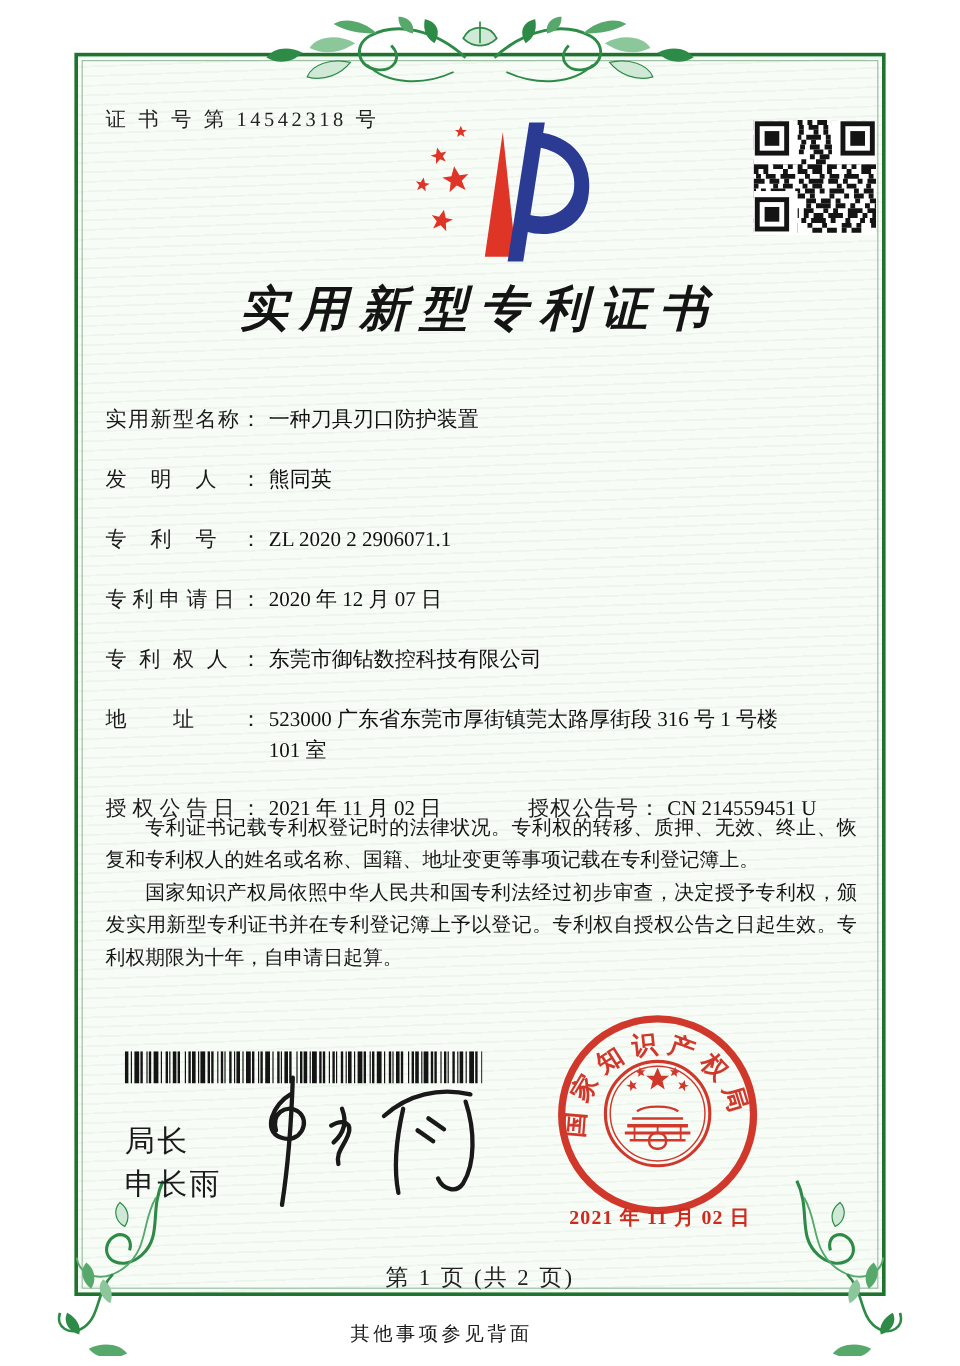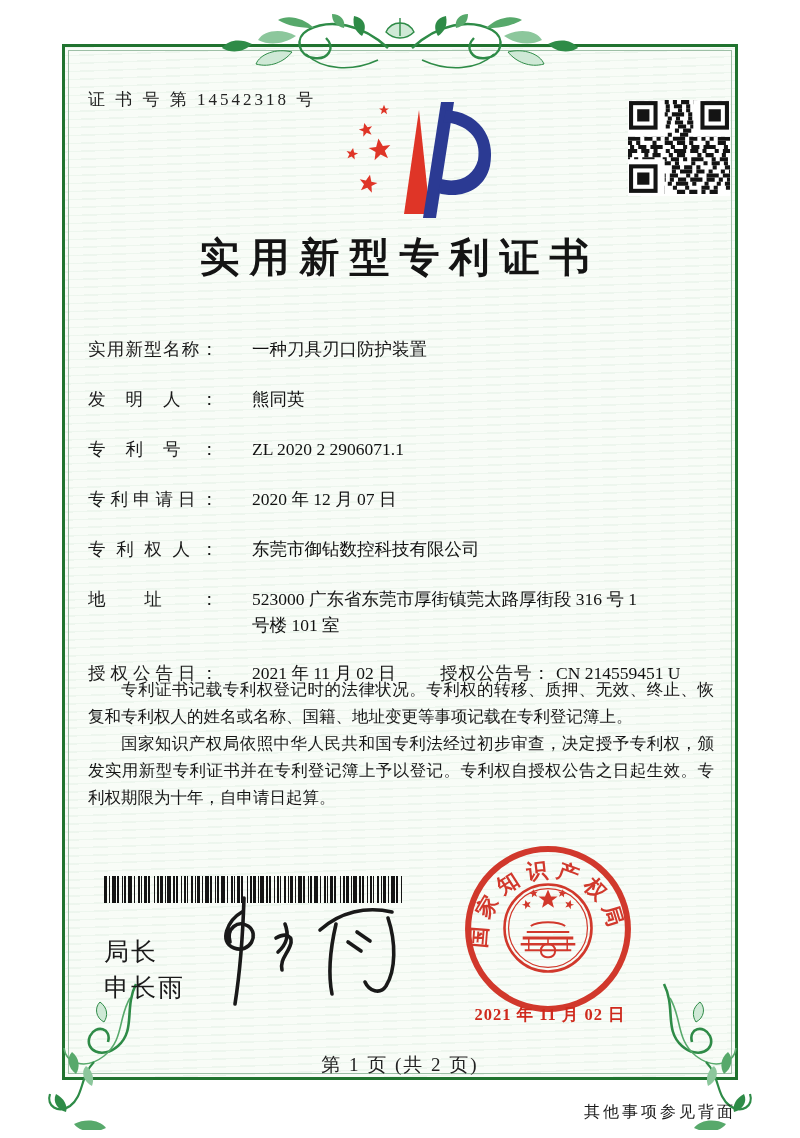--- a/index.html
+++ b/index.html
@@ -27,25 +27,25 @@
   .cert-no {
     position:absolute; left:88px; top:88px;
     font-size:17px; letter-spacing:3px; color:#222; font-weight:400;
   }
 
   .logo { position:absolute; left:322px; top:88px; width:176px; height:132px; }
   .qr   { position:absolute; left:628px; top:100px; width:102px; height:96px; }
 
   .title {
     position:absolute; left:0; top:230px; width:799px; text-align:center;
-    font-size:40px; font-weight:bold; letter-spacing:10px; color:#141414;
+    font-size:40px; font-weight:bold; letter-spacing:10px; color:#141414;font-style:italic;
   }
 
   .fields { position:absolute; left:88px; top:336px; width:566px; font-size:17.5px; }
-  .frow { display:flex; margin-bottom:24px; line-height:26px;gap:28px; }
+  .frow { display:flex; margin-bottom:24px; line-height:26px; }
   .fl {
     flex:0 0 130px; width:130px; display:inline-block;
     text-align:justify; text-align-last:justify; -moz-text-align-last:justify;
     font-weight:500; color:#1a1a1a; white-space:nowrap;
   }
   .fv { flex:1; padding-left:6px; color:#111; }
   .frow.tight { margin-bottom:22px; }
   .grant-row { position:relative; }
   .grant2 { position:absolute; left:312px; top:0; display:flex; width:300px; }
   .grant2 .fl { flex:0 0 110px; width:110px;margin-left:40px; }
@@ -66,21 +66,21 @@
   .seal-date {
     position:absolute; left:468px; top:1004px; width:164px; text-align:center;
     color:#cf2a1d; font-size:16.5px; font-weight:bold; letter-spacing:1px;
   }
 
   .page-info {
     position:absolute; left:62px; top:1052px; width:676px; text-align:center;
     font-size:19px; letter-spacing:2px; color:#222;
   }
   .back-note {
-    position:absolute; left:0; top:1102px; width:736px; text-align:right;
+    position:absolute; left:0; top:1102px; width:736px; text-align:center;
     font-size:16px; letter-spacing:3px; color:#1a1a1a;
   }
 
   .ornament-top { position:absolute; left:50%; top:12px; transform:translateX(-50%); width:372px; height:68px; }
   .corner { position:absolute; width:118px; height:152px; }
   .corner.bl { left:40px;  top:978px; }
   .corner.br { right:40px; top:978px; transform:scaleX(-1); }
 
   svg .qrline { stroke:#141414; stroke-width:4; fill:none; }
   .hidden-defs { position:absolute; width:0; height:0; overflow:hidden; }

